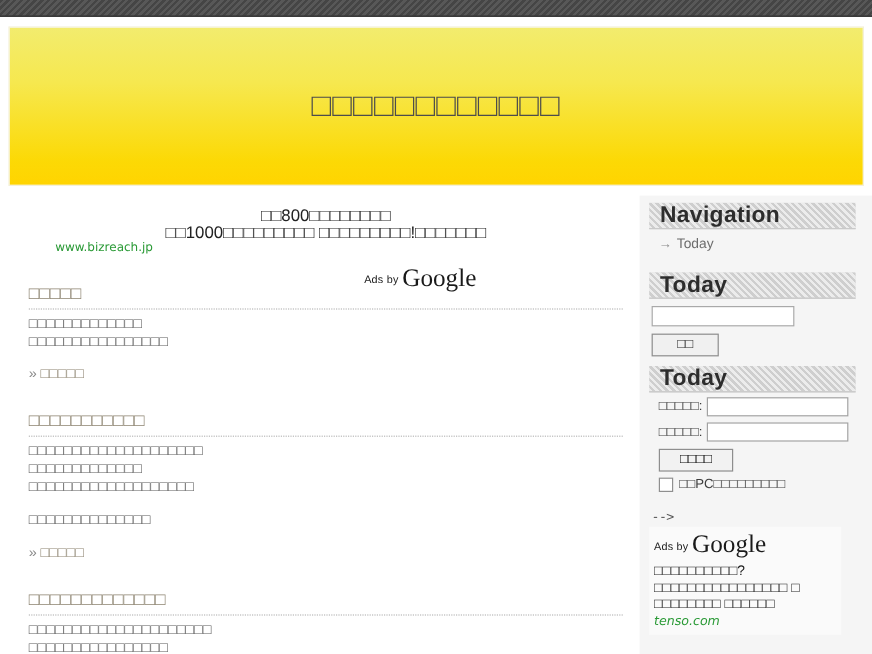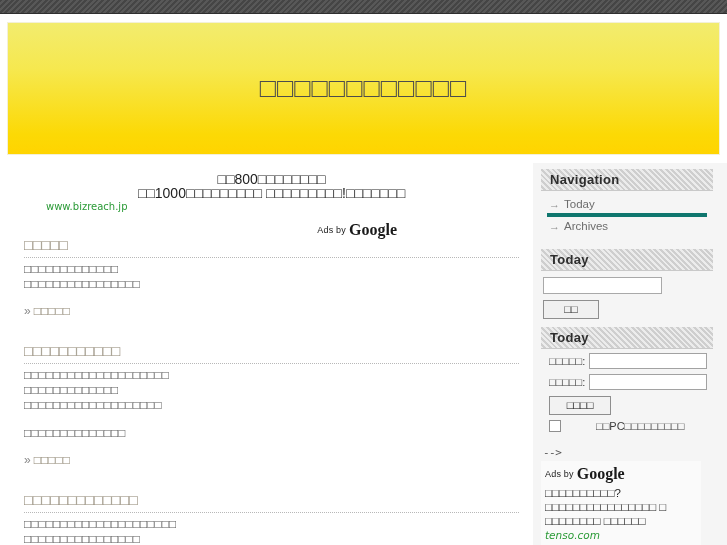--- a/index.html
+++ b/index.html
@@ -89,25 +89,24 @@
   }
   .abg-wrap {
     display: inline-block;
     font-size: 9px;
     color: #1a1a1a;
     letter-spacing: .2px;
     white-space: nowrap;
   }
   .abg-wrap .g-word {
     font-family: "Liberation Serif", "DejaVu Serif", serif;
-    font-size: 16px;
+    font-size: 21px;
     letter-spacing: 0px;
     vertical-align: -2px;
     margin-left: 3px;
-    font-weight: bold;
   }
 
   
   .article { margin: 0 0 10px 0; }
   .article-title {
     font-size: 14.5px;
     font-weight: normal;
     color: #8f8673;
     margin: 0 0 2px 0;
     line-height: 20px;
@@ -148,21 +147,21 @@
     width: 194px; height: 397px;
     background: #f5f5f5;
     padding: 6px 14px 0 8px;
     overflow: hidden;
   }
   .side-box { margin-bottom: 8px; }
   .side-head {
     height: 22px;
     line-height: 22px;
     padding-left: 9px;
-    font-size: 13px;
+    font-size: 19px;
     font-weight: bold;
     color: #2d2d2d;
     letter-spacing: .3px;
     background-color: #d5d5d5;
     background-image: repeating-linear-gradient(
       45deg,
       rgba(255,255,255,.55) 0px, rgba(255,255,255,.55) 2px,
       rgba(0,0,0,.03) 2px, rgba(0,0,0,.03) 4px
     );
     border-bottom: 1px solid #c9c9c9;
@@ -232,21 +231,20 @@
     font-size: 11px;
     padding: 0 10px;
     font-family: "Liberation Sans", sans-serif;
     cursor: pointer;
   }
   .chk-row {
     display: flex;
     align-items: flex-start;
     margin-top: 5px;
     padding-left: 2px;
-    gap: 30px;
   }
   .chk {
     width: 12px; height: 12px;
     border: 1px solid #8f8f8f;
     background: #fff;
     margin-right: 5px;
     flex: 0 0 auto;
   }
   .chk-label { font-size: 11px; color: #3d3d3d; white-space: nowrap; }
 
@@ -344,23 +342,20 @@
 
   </div>
 
   <div id="sidebar">
 
     <div class="side-box">
       <div class="side-head">Navigation</div>
       <div class="side-body">
         <div class="nav-item">
           <span class="arw">→</span><span>Today</span>
-        </div>
-        <div class="nav-item">
-          <span class="arw">→</span><span>Archives</span>
         </div>
       </div>
     </div>
 
     <div class="side-box">
       <div class="side-head">Today</div>
       <div class="side-body search-row">
         <input class="txtbox" type="text" value="" style="">
         <button class="btn" type="button">□□</button>
       </div>

